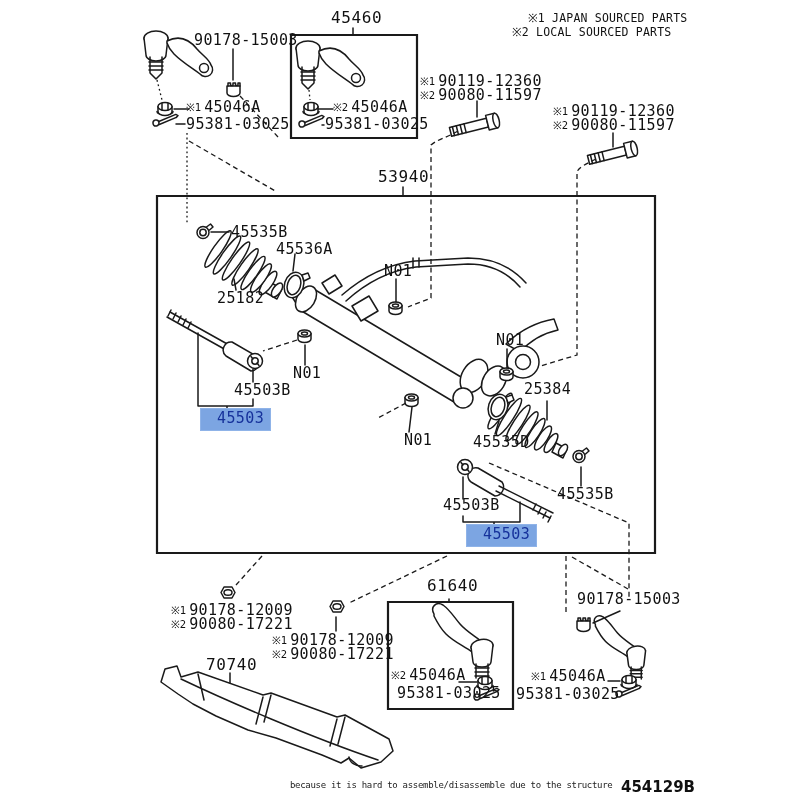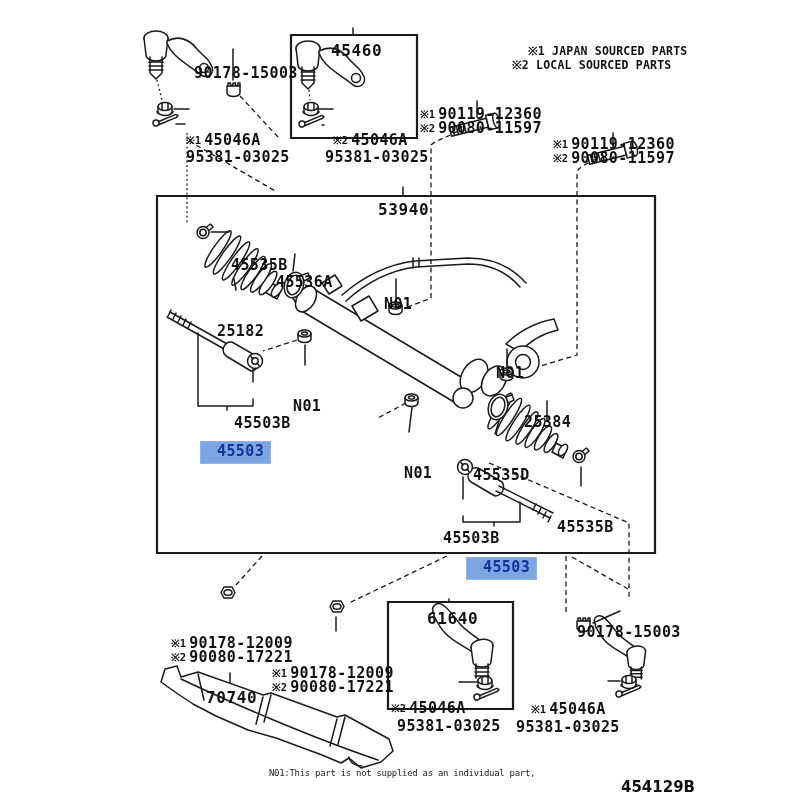--- a/index.html
+++ b/index.html
@@ -5,22 +5,22 @@
   html,body{margin:0;padding:0;background:#fff;}
   .canvas{position:relative;width:800px;height:800px;background:#ffffff;overflow:hidden;
           font-family:"DejaVu Sans Mono",monospace;color:#111;}
   svg.art{position:absolute;left:0;top:0;}
   svg.art *{vector-effect:non-scaling-stroke;}
   .ln{fill:none;stroke:#1a1a1a;stroke-width:1.5;stroke-linecap:round;stroke-linejoin:round;}
   .wf{fill:#ffffff;stroke:#1a1a1a;stroke-width:1.5;stroke-linecap:round;stroke-linejoin:round;}
   .bx{fill:none;stroke:#1a1a1a;stroke-width:2.2;}
   .dash{fill:none;stroke:#1a1a1a;stroke-width:1.3;stroke-dasharray:5 3.5;}
   .dot{fill:none;stroke:#1a1a1a;stroke-width:1.3;stroke-dasharray:1.8 2.8;}
-  .lbl{position:absolute;white-space:nowrap;font-weight:700;font-size:15px;
-       letter-spacing:.4px;line-height:1.05;margin-top:33px;}
+  .lbl{position:absolute;white-space:nowrap;font-weight:400;font-size:15px;
+       letter-spacing:.4px;line-height:1.05;}
   .big{font-size:16px;letter-spacing:.6px;}
   .pre{font-size:10.5px;letter-spacing:0;margin-right:3px;vertical-align:1.5px;}
   .legend{font-size:11.5px;letter-spacing:.2px;}
   .hl{background:#7CA5E2;color:#16329B;padding:2px 6px 3px 16px;border:1px solid #8fb3e8;}
   .note{font-size:9px;font-weight:400;letter-spacing:-.3px;color:#222;}
   .code{font-family:"DejaVu Sans",sans-serif;font-size:15px;font-weight:700;letter-spacing:0;}
 </style>
 </head>
 <body>
 
@@ -259,16 +259,16 @@
 <div class="lbl" style="left:171px;top:617px"><span class="pre">※2</span><span>90080-17221</span></div>
 <div class="lbl" style="left:272px;top:633px"><span class="pre">※1</span><span>90178-12009</span></div>
 <div class="lbl" style="left:272px;top:647px"><span class="pre">※2</span><span>90080-17221</span></div>
 
 <div class="lbl big" style="left:206px;top:657px">70740</div>
 
 <div class="lbl" style="left:577px;top:592px">90178-15003</div>
 <div class="lbl" style="left:531px;top:669px"><span class="pre">※1</span><span>45046A</span></div>
 <div class="lbl" style="left:516px;top:687px">95381-03025</div>
 
-<div class="note" style="position:absolute;left:269px;top:768px;white-space:nowrap">N01:This part is not supplied as an individual part,</div>
+<div class="note" style="position:absolute;left:290px;top:780px;white-space:nowrap">because it is hard to assemble/disassemble due to the structure</div>
 <div class="code" style="position:absolute;left:621px;top:778px">454129B</div>
 
 </div>
 
 </body></html>

